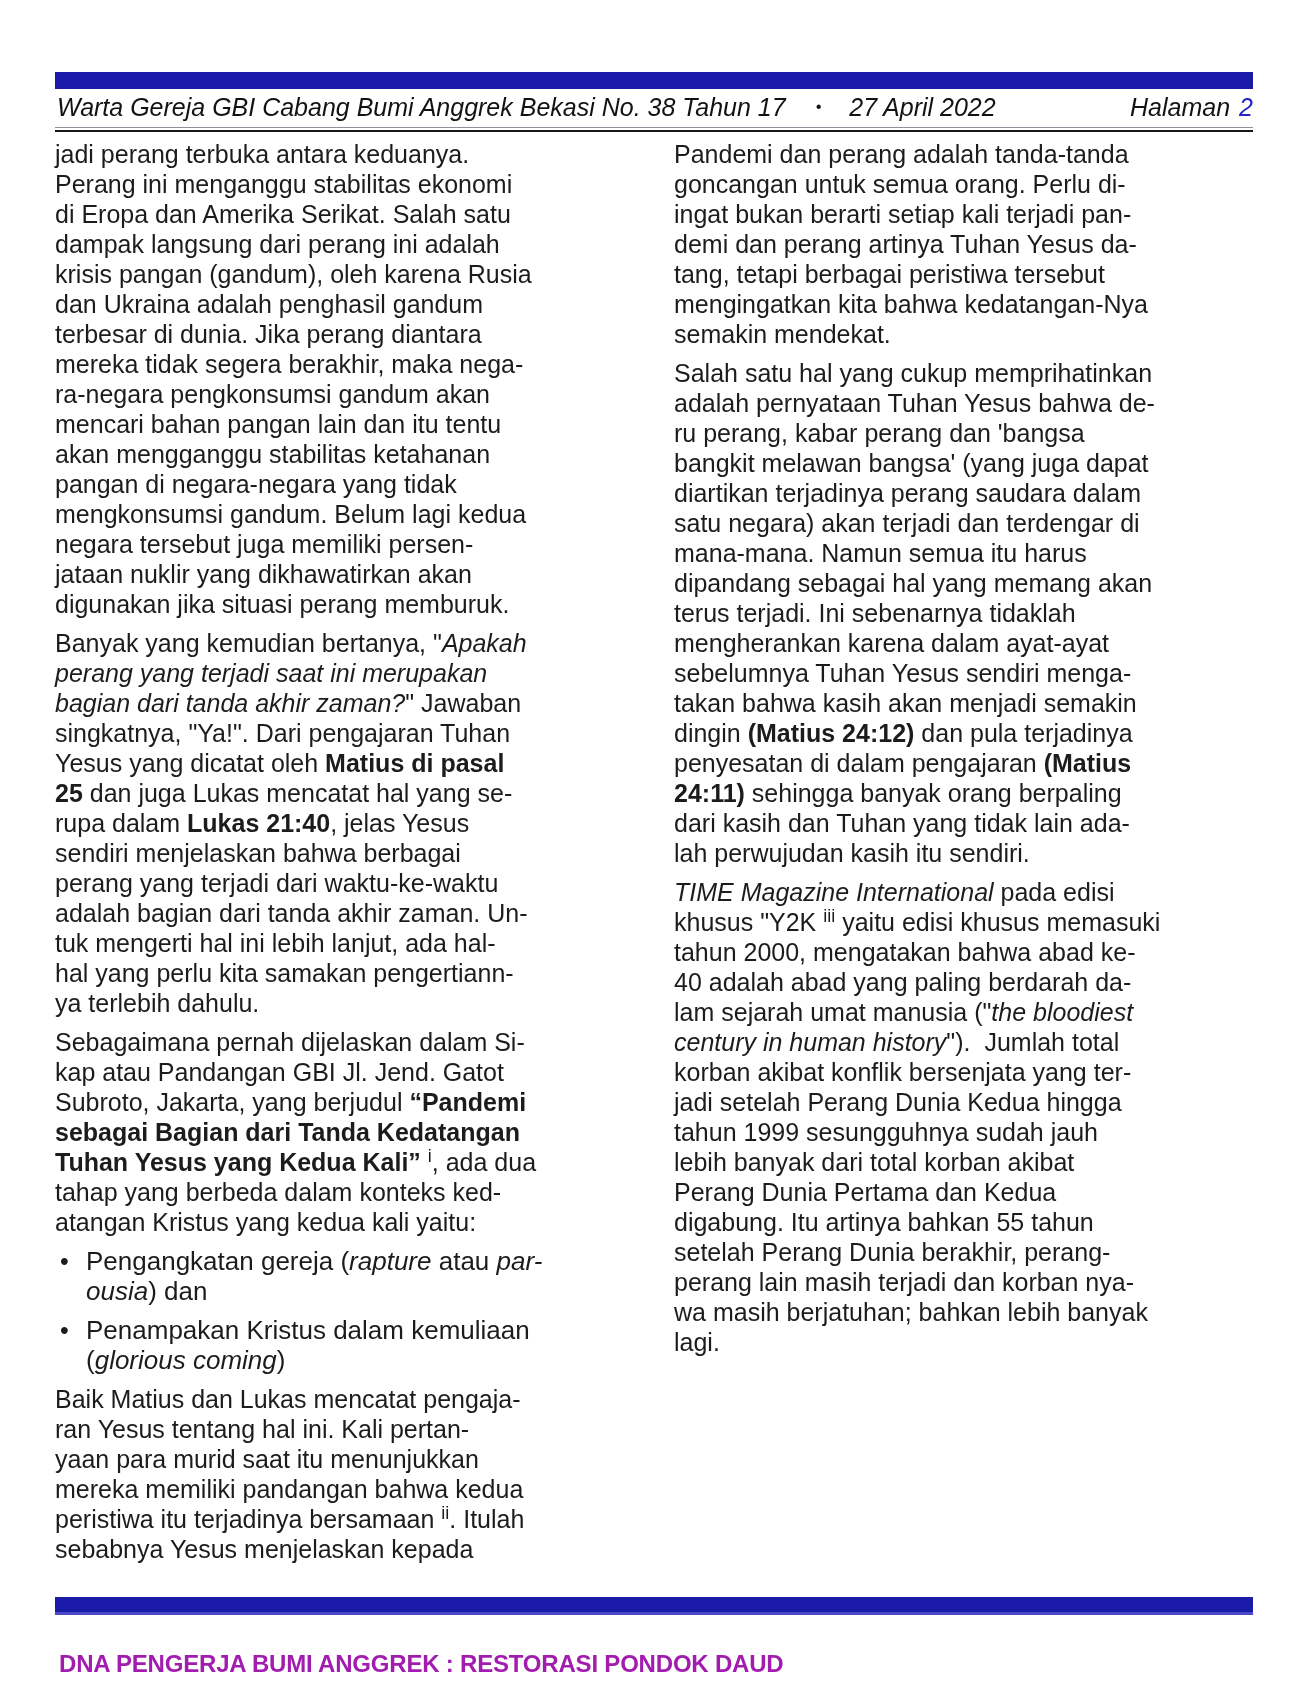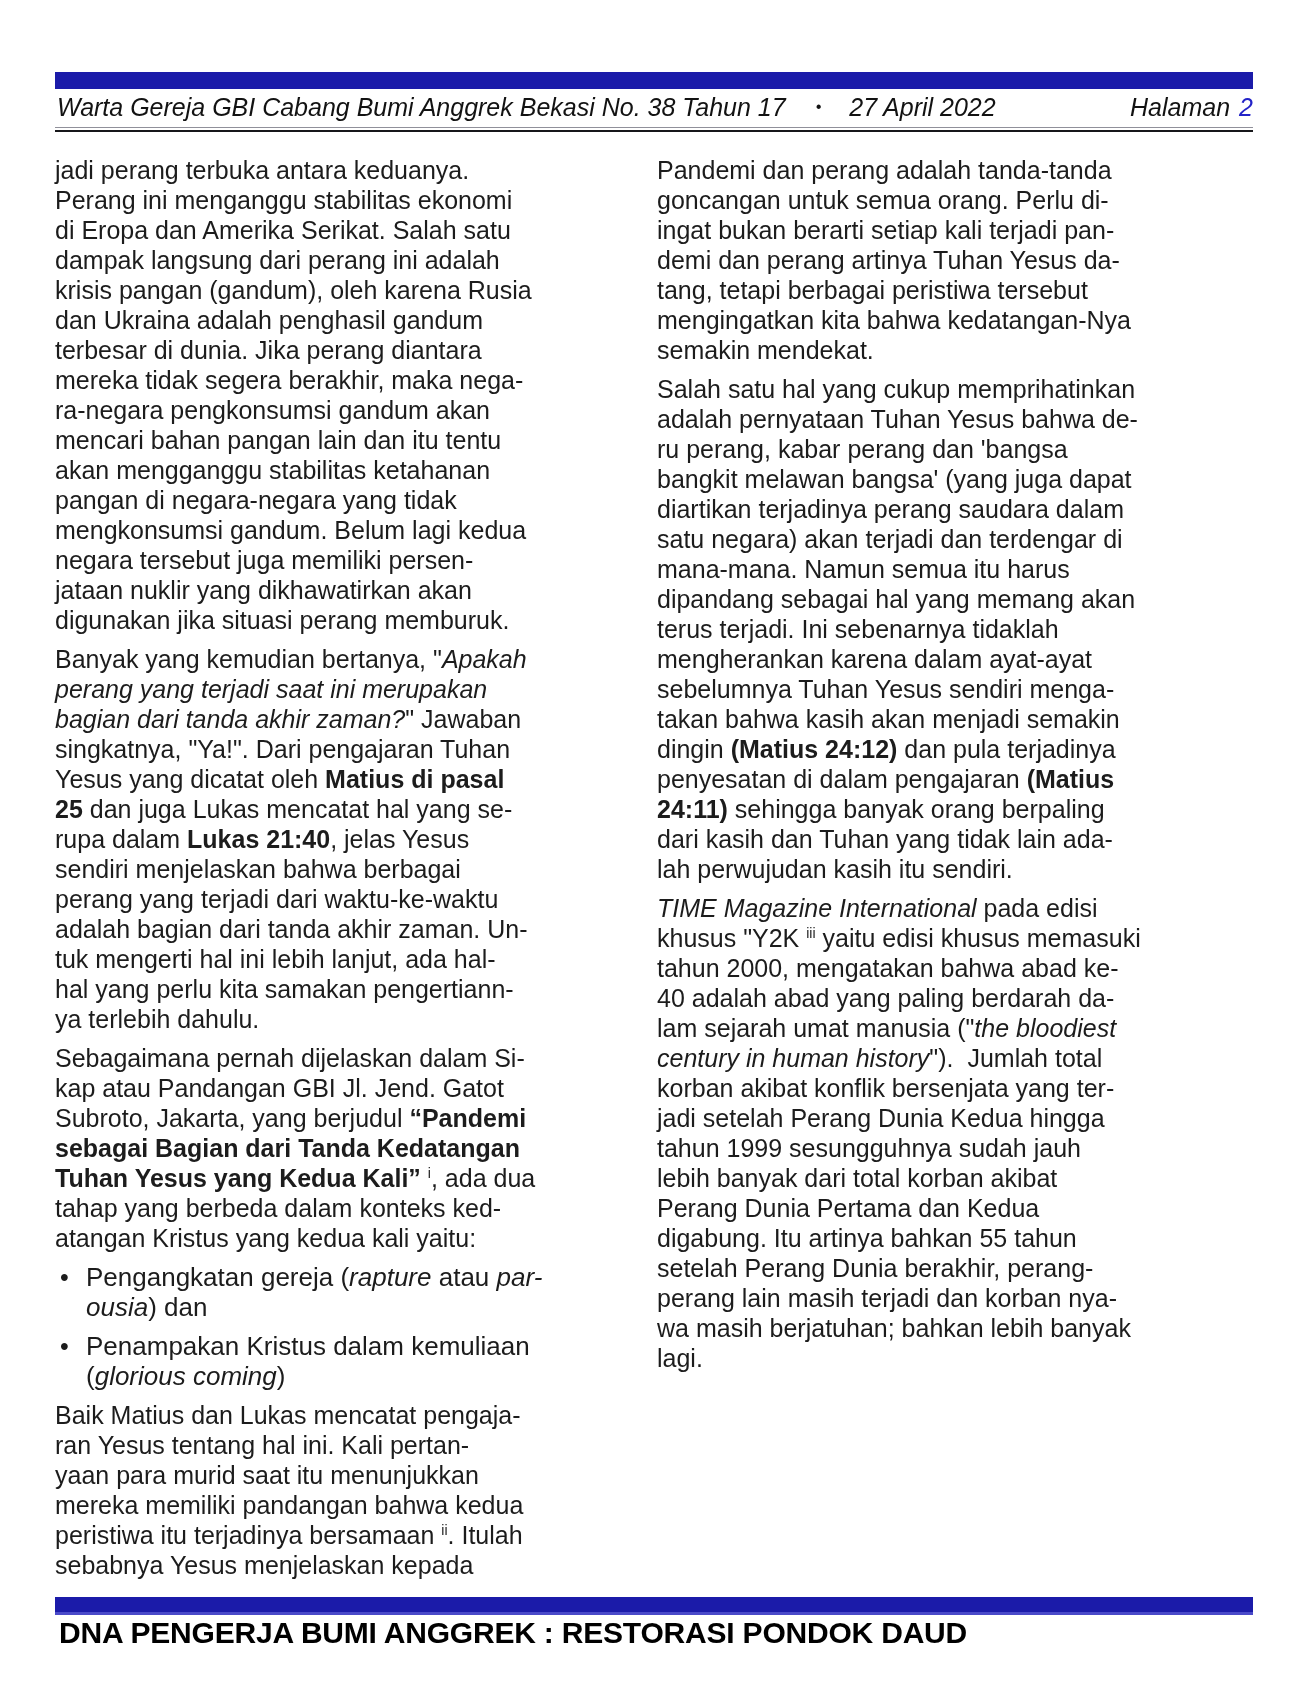--- a/index.html
+++ b/index.html
@@ -16,36 +16,36 @@
     display:flex;align-items:center;font-size:25px;color:#121212;white-space:nowrap;font-style:italic;
   }
   .header-bullet{margin:0 28px 0 30px;font-size:16px;}
   .header-spacer{flex:1;}
   .page-num{color:#2323c8;margin-left:9px;}
 
   .header-rule{position:absolute;left:55px;top:127px;width:1198px;}
   .header-rule .l1{height:1px;background:#90909a;}
   .header-rule .l2{height:2px;background:#17171a;margin-top:2px;}
 
-  .columns{position:absolute;left:55px;top:139px;display:flex;gap:40px;margin-top:16px;}
+  .columns{position:absolute;left:55px;top:139px;display:flex;gap:57px;}
   .col{width:562px;}
   .col.right{width:596px;}
 
   .para{white-space:pre-wrap;font-size:25px;line-height:30px;margin:0 0 9px 0;}
   .bullet-item{display:flex;margin:0 0 9px 0;}
   .bullet-marker{width:26px;padding-left:5px;font-size:25px;line-height:30px;}
   .bullet-body{flex:1;white-space:pre-wrap;font-size:26px;line-height:30px;}
 
   .rb{font-weight:bold;}
   .ri{font-style:italic;}
-  .rs{font-size:14px;vertical-align:super;line-height:0;}
+  .rs{font-size:18px;vertical-align:super;line-height:0;}
 
   .footer-line{
-    position:absolute;left:59px;top:1616px;font-size:30px;font-weight:bold;
-    letter-spacing:-0.2px;color:#000000;white-space:nowrap;
+    position:absolute;left:59px;top:1650px;font-size:24px;font-weight:bold;
+    letter-spacing:-0.2px;color:#a21caf;white-space:nowrap;
   }
 </style>
 </head>
 <body>
 
 <div class="page">
 
   <div class="accent-bar" id="topbar"></div>
 
   <div class="header-row">

